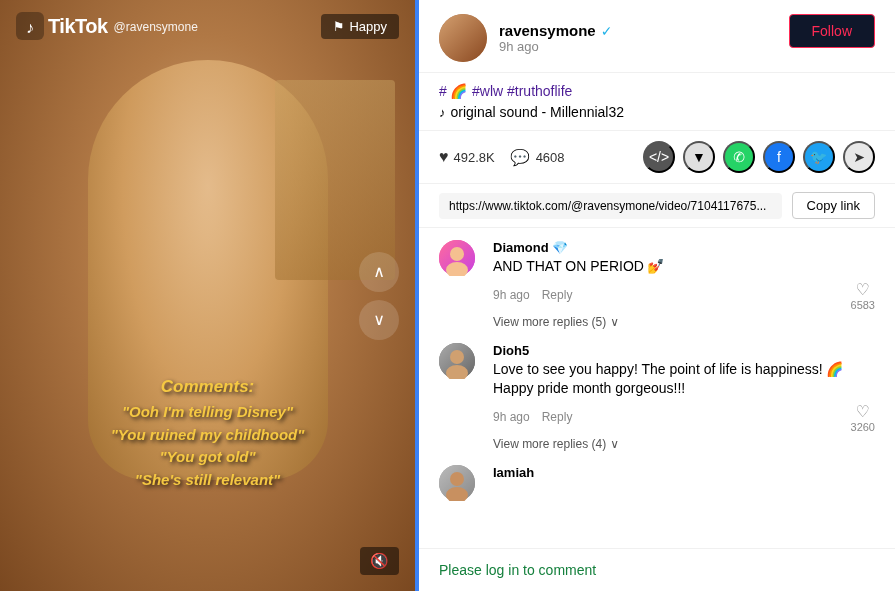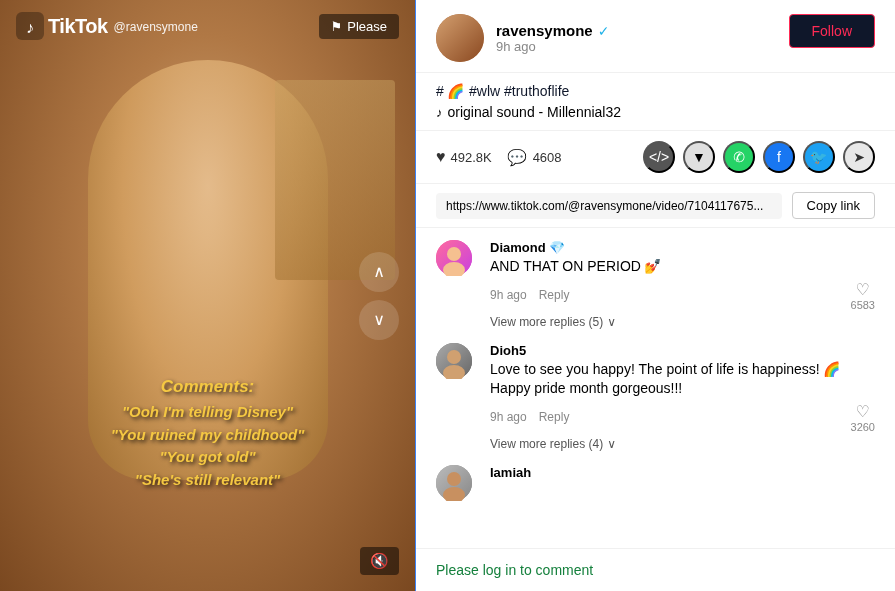--- a/index.html
+++ b/index.html
@@ -160,21 +160,21 @@
       cursor: pointer;
       font-size: 15px;
     }
 
     
     .right-panel {
       flex: 1;
       height: 591px;
       display: flex;
       flex-direction: column;
-      border-left: 1px solid #3b82f6;
+      border-left: 4px solid #3b82f6;
       overflow: hidden;
     }
 
     
     .user-header {
       padding: 14px 20px 10px;
       display: flex;
       align-items: flex-start;
       justify-content: space-between;
       border-bottom: 1px solid #f0f0f0;
@@ -244,21 +244,21 @@
     }
 
     
     .content-info {
       padding: 10px 20px;
       border-bottom: 1px solid #f0f0f0;
     }
 
     .tags-row {
       font-size: 14px;
-      color: #0f172a;
+      color: #4c1d95;
       margin-bottom: 5px;
     }
 
     .sound-row {
       display: flex;
       align-items: center;
       gap: 5px;
       font-size: 14px;
       color: #000;
     }
@@ -468,21 +468,21 @@
       </svg>
       <span class="tiktok-logo-text">TikTok</span>
     </div>
     <div>
       <div class="tiktok-username">@ravensymone</div>
     </div>
   </div>
 
   <button class="report-btn">
     <span>⚑</span>
-    <span>Please</span>
+    <span>Happy</span>
   </button>
 
   <div class="comments-overlay">
     <div class="comments-title">Comments:</div>
     <div class="comments-text">
       <div>"Ooh I'm telling Disney"</div>
       <div>"You ruined my childhood"</div>
       <div>"You got old"</div>
       <div>"She's still relevant"</div>
     </div>

